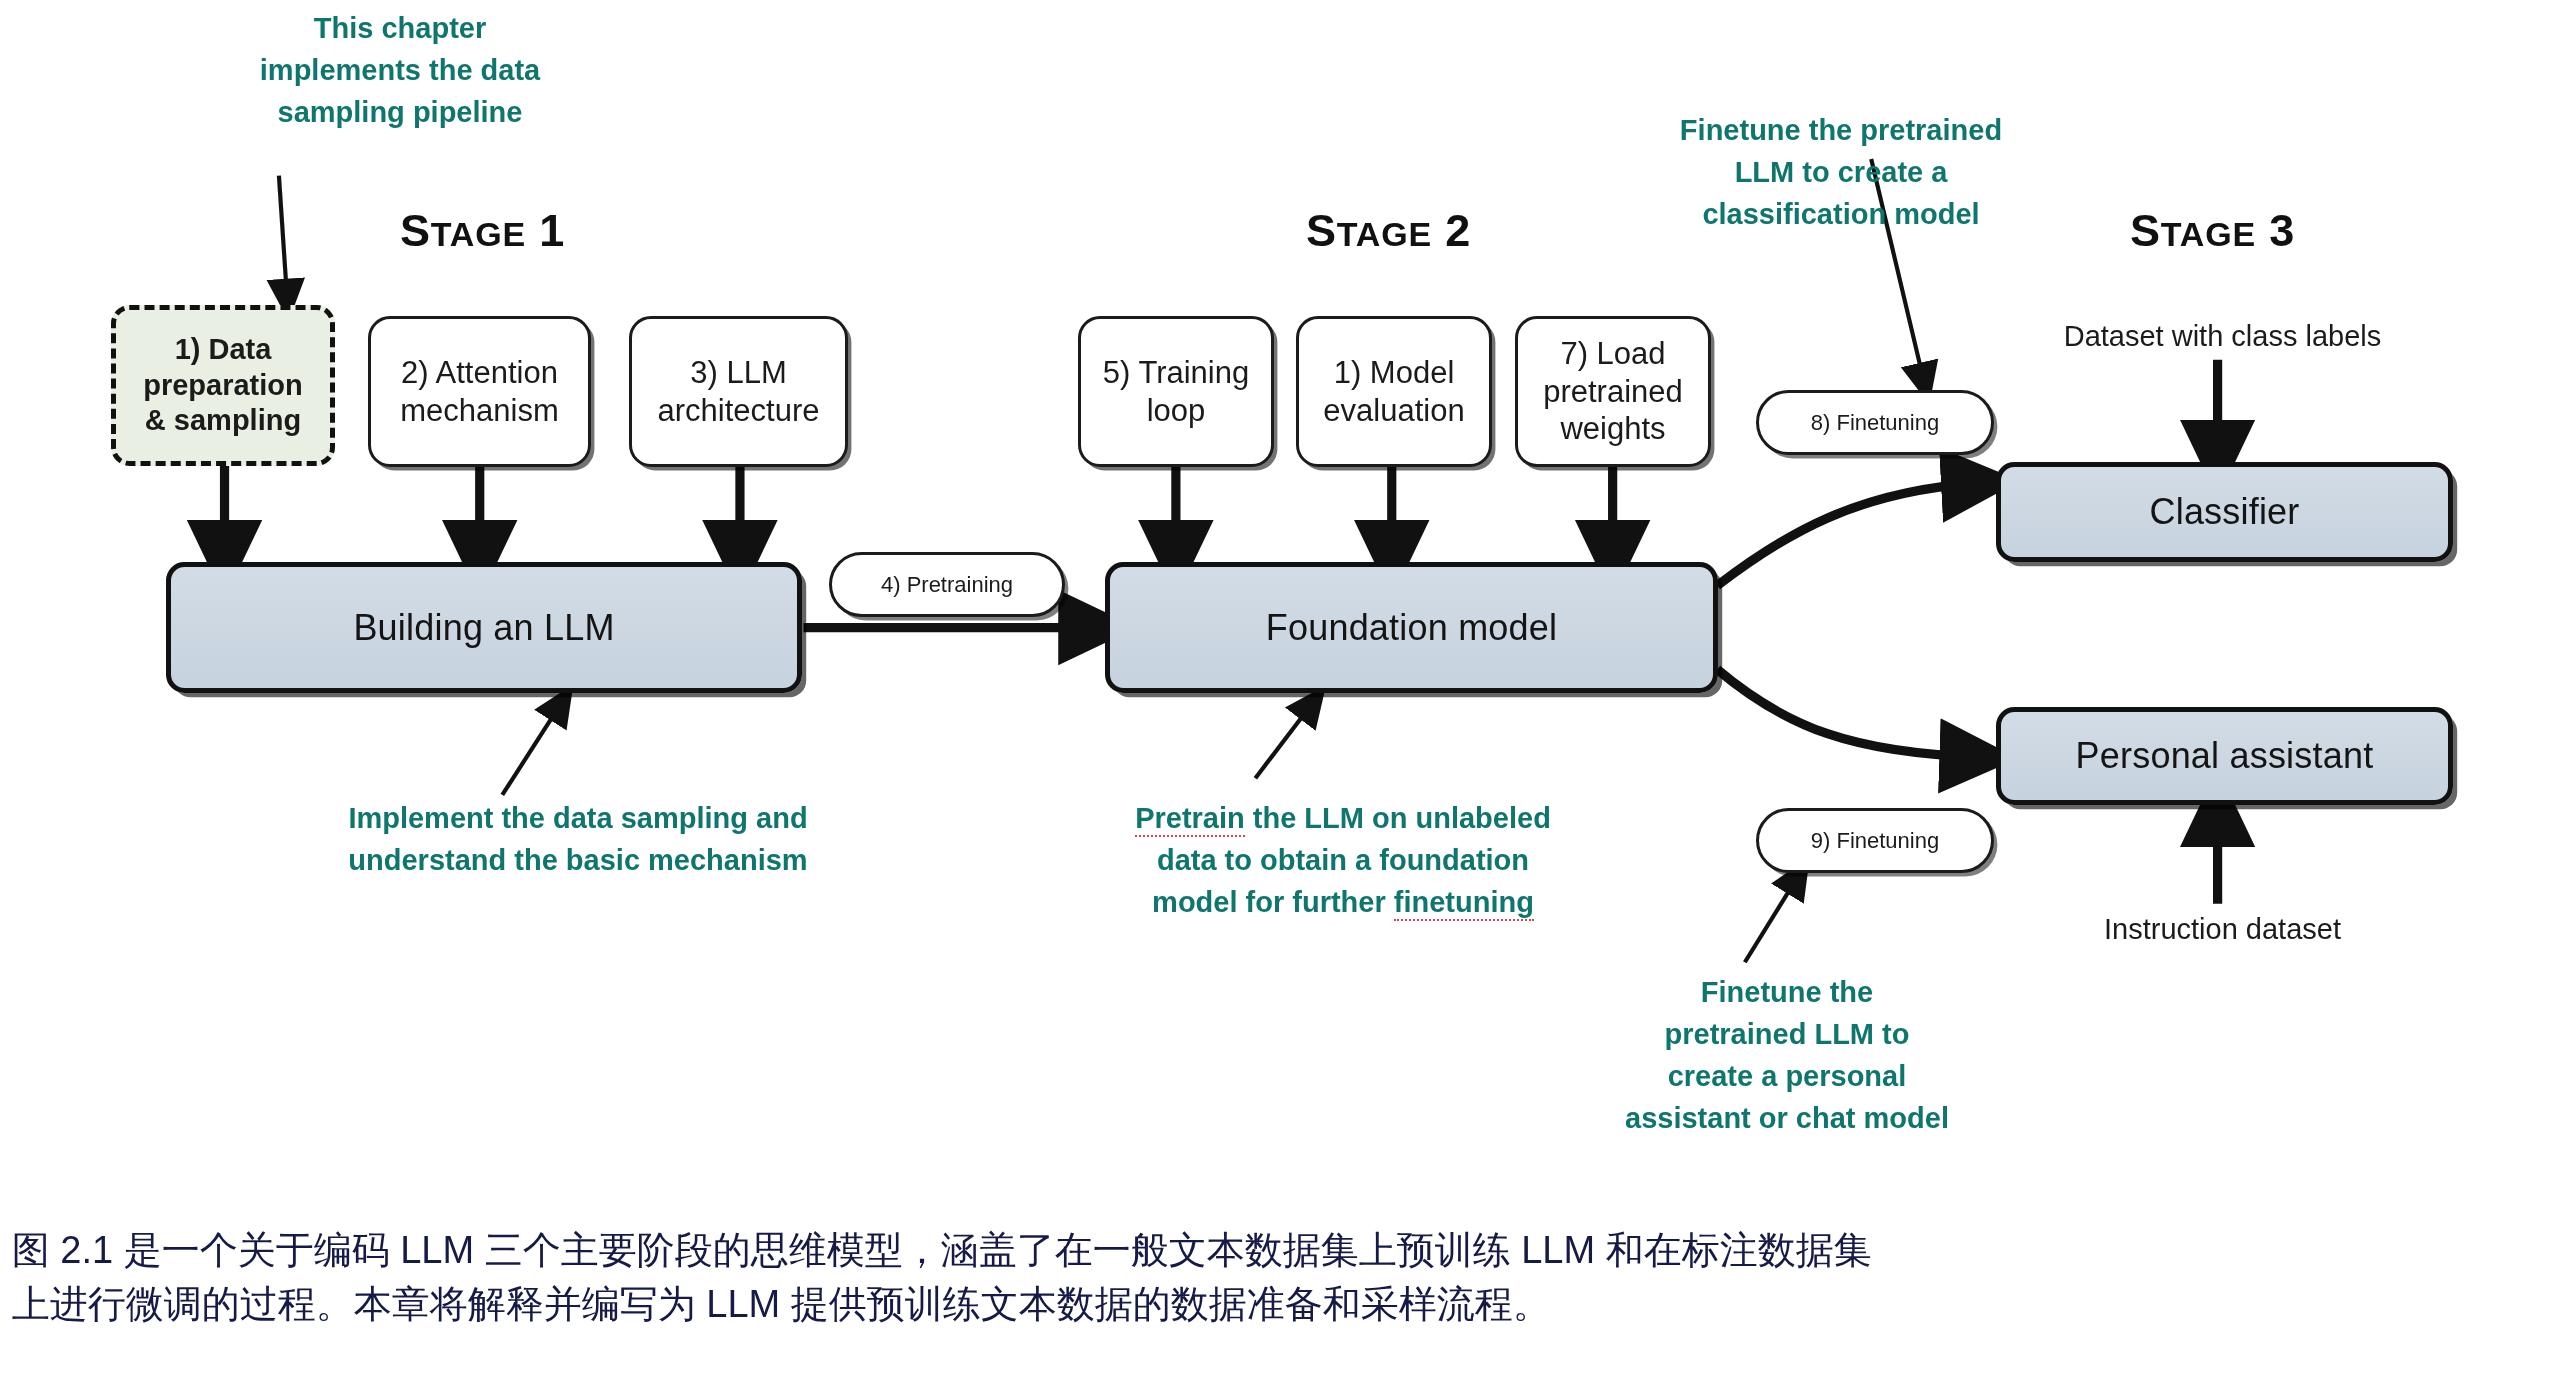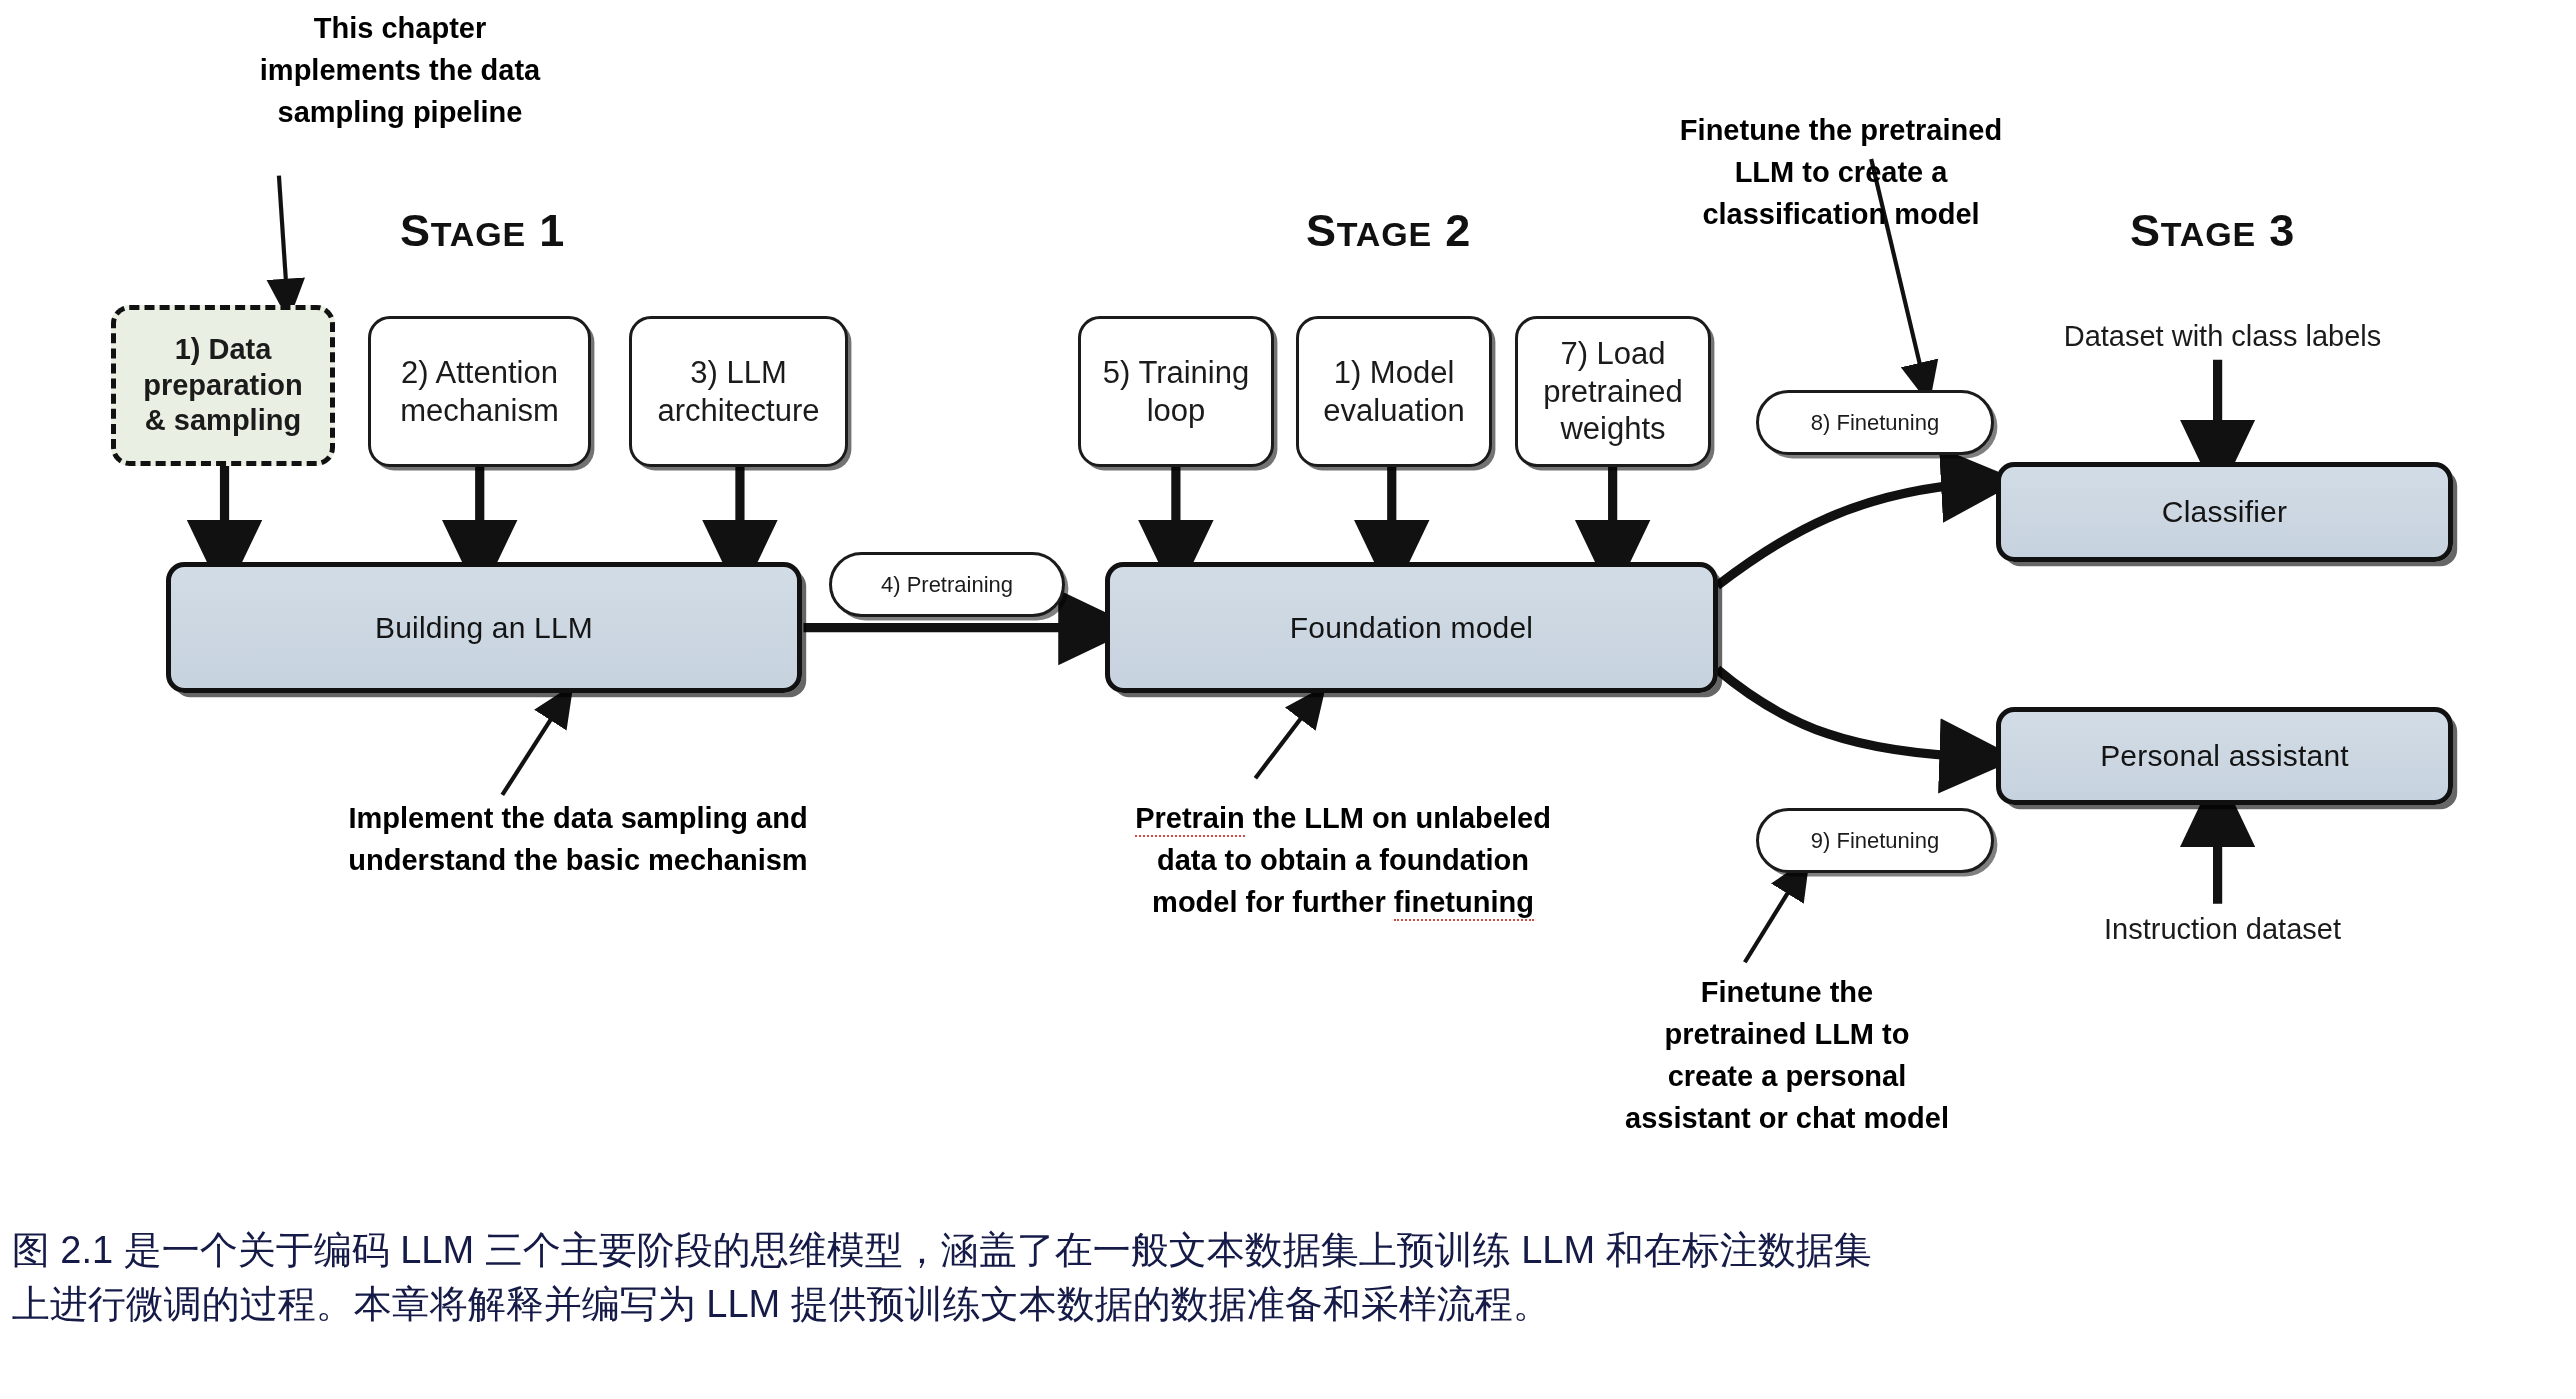--- a/index.html
+++ b/index.html
@@ -74,42 +74,42 @@
     color: #1b1b1b;
     padding: 0 11.7px;
   }
 
   
   .blue-box {
     background: linear-gradient(180deg, #d2dce6 0%, #c6d2de 100%);
     border: 5px solid #111111;
     border-radius: 18.4px;
     box-shadow: 5.9px 5.9px 0 -1.7px rgba(0,0,0,0.6);
-    font-size: 30px;
+    font-size: 36px;
     color: #141414;
     letter-spacing: 0.2px;
   }
 
   
   .stage-head {
     position: absolute;
     font-weight: bold;
     color: #111111;
     letter-spacing: 0.8px;
     white-space: nowrap;
   }
   .stage-head .big { font-size: 45px; }
   .stage-head .sm  { font-size: 34px; }
   .stage-head .num { font-size: 45px; }
 
   
   .annot {
     position: absolute;
     font-weight: bold;
-    color: #000000;
+    color: #0f766e;
     font-size: 29px;
     line-height: 1.45;
     text-align: center;
     white-space: pre-line;
     font-stretch: condensed;
   }
 
   
   .caption {
     position: absolute;

